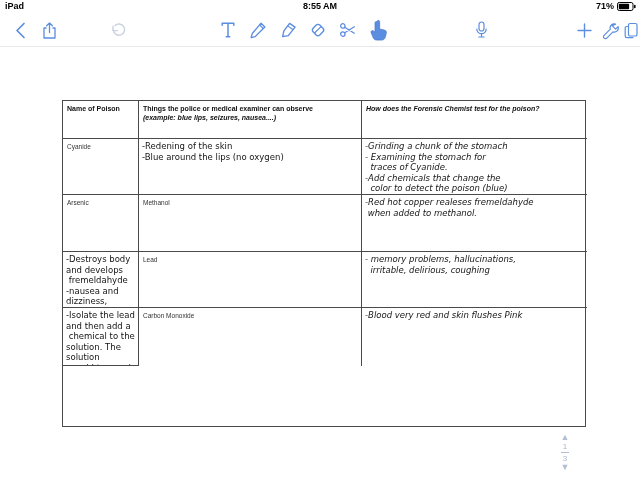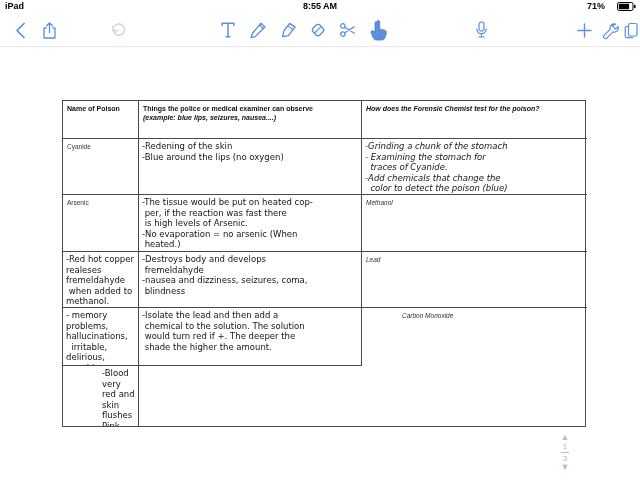--- a/index.html
+++ b/index.html
@@ -5,21 +5,21 @@
   * { margin:0; padding:0; box-sizing:border-box; }
   html,body { width:640px; height:480px; overflow:hidden; background:#fff;
               font-family:"Liberation Sans", sans-serif; }
 
   
   .statusbar { position:absolute; left:0; top:0; width:640px; height:14px;
                font-size:9px; font-weight:700; color:#000;
                display:flex; align-items:center; }
   .sb-left { position:absolute; left:5px; top:1px; display:flex; align-items:center; gap:3px;flex-direction:column; }
   .sb-center { position:absolute; left:0; width:640px; text-align:center; top:1px; }
-  .sb-right { position:absolute; right:4px; top:1px; display:flex; align-items:center; gap:12px; }
+  .sb-right { position:absolute; right:4px; top:1px; display:flex; align-items:center; gap:3px; }
 
   
   .toolbar { position:absolute; left:0; top:14px; width:640px; height:33px;
              border-bottom:1px solid #e9e9ec; background:#fff; }
   .tbtn { position:absolute; top:3px; width:26px; height:26px; border:none; background:none;
           display:flex; align-items:center; justify-content:center; cursor:pointer; padding:0; }
   .tbtn svg { display:block; }
   .blue  { stroke:#5b8de1; }
   .center-group { position:absolute; left:215px; top:3px; display:flex; gap:4px; }
   .center-group .tbtn { position:static; }
@@ -28,21 +28,21 @@
   .canvas { position:absolute; left:0; top:48px; width:580px; height:432px; background:#fff; }
 
   
   .ptable { position:absolute; left:62px; top:52px; width:524px;
             display:grid; grid-template-columns:76px 223px 225px;
             grid-template-rows:38px 56px 57px 56px 58px 60px;
             border:1px solid #4a4a4a; }
   .cell { border-right:1px solid #4a4a4a; border-bottom:1px solid #4a4a4a;
           overflow:hidden; }
   .cell:nth-child(3n) { border-right:none;font-style:italic; }
-  .cell.lastrow { border-bottom:none;margin-left:36px; }
+  .cell.lastrow { border-bottom:none; }
   .hcell { padding:3px 4px; font-size:7px; font-weight:700; color:#111; line-height:1.3; }
   .hexample { font-style:italic; font-weight:700; }
   .namecell { padding:4px 4px; font-size:6.5px; color:#333; }
   .hw { padding:2px 3px; font-size:8.5px; line-height:10.5px; color:#141414;
         font-family:"DejaVu Sans", sans-serif; white-space:pre-wrap; }
 
   
   .pagenav { position:absolute; right:7px; bottom:8px; width:16px;
              display:flex; flex-direction:column; align-items:center;
              color:#b3bed3; font-size:8px; line-height:9px; }
@@ -172,25 +172,20 @@
     <div class="cell namecell">Cyanide</div>
     <div class="cell hw">-Redening of the skin
 -Blue around the lips (no oxygen)</div>
     <div class="cell hw">-Grinding a chunk of the stomach
 - Examining the stomach for
   traces of Cyanide.
 -Add chemicals that change the
   color to detect the poison (blue)</div>
 
     <div class="cell namecell">Arsenic</div>
-    <div class="cell hw">-The tissue would be put on heated cop-
- per, if the reaction was fast there
- is high levels of Arsenic.
--No evaporation = no arsenic (When
- heated.)</div>
 
     <div class="cell namecell">Methanol</div>
     <div class="cell hw">-Red hot copper realeses fremeldahyde
  when added to methanol.</div>
     <div class="cell hw">-Destroys body and develops
  fremeldahyde
 -nausea and dizziness, seizures, coma,
  blindness</div>
 
     <div class="cell namecell">Lead</div>

